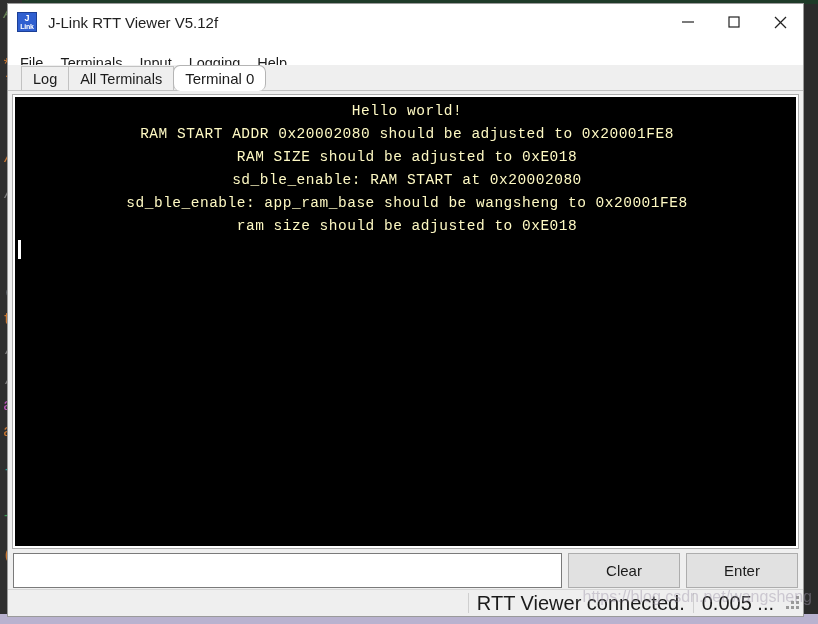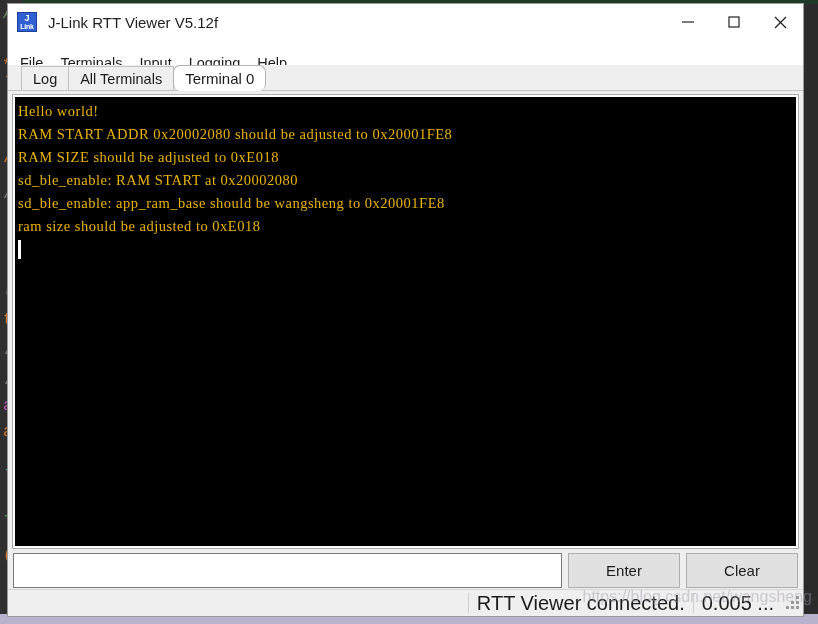--- a/index.html
+++ b/index.html
@@ -182,26 +182,27 @@
     flex: 1 1 auto;
     background: #000000;
     border: 2px solid #ffffff;
     outline: 1px solid #adadad;
     padding: 3px 0 0 3px;
     box-sizing: border-box;
     overflow: hidden;
     position: relative;
   }
   .term-line {
-    font-family: Liberation Serif, serif;
+    font-family: Liberation Mono, monospace;
     font-size: 14.5px;
     line-height: 23px;
-    color: #eab308;
+    color: #fef9c3;
     white-space: pre;
     letter-spacing: 0.5px;
+    text-align: center;
   }
   .term-cursor {
     width: 3px;
     height: 19px;
     background: #ffffff;
     margin-top: 2px;
   }
 
   
   .inputrow {
@@ -368,22 +369,22 @@
         <div class="term-line">RAM SIZE should be adjusted to 0xE018</div>
         <div class="term-line">sd_ble_enable: RAM START at 0x20002080</div>
         <div class="term-line">sd_ble_enable: app_ram_base should be wangsheng to 0x20001FE8</div>
         <div class="term-line">ram size should be adjusted to 0xE018</div>
         <div class="term-cursor"></div>
       </div>
   </div>
 
   <div class="inputrow">
     <input class="cmd-input" type="text" placeholder="" style="">
+    <div class="act-btn">Clear</div>
     <div class="act-btn">Enter</div>
-    <div class="act-btn">Clear</div>
   </div>
 
   <div class="statusbar">
     <div class="status-cell">RTT Viewer connected.</div>
     <div class="status-cell">0.005 ...</div>
     <div class="grip">
       <i style="left:10px;top:0"></i>
       <i style="left:5px;top:5px"></i>
         <i style="left:10px;top:5px"></i>
       <i style="left:0px;top:10px"></i>

